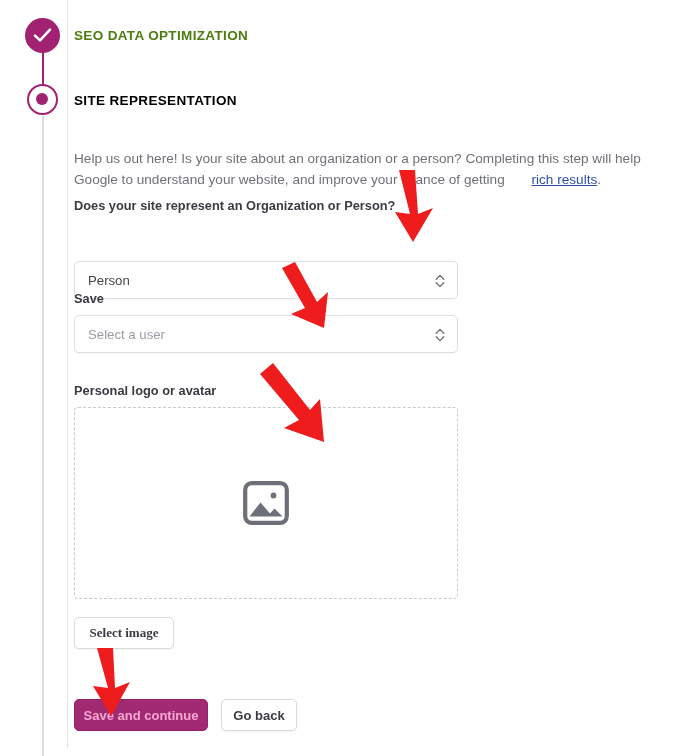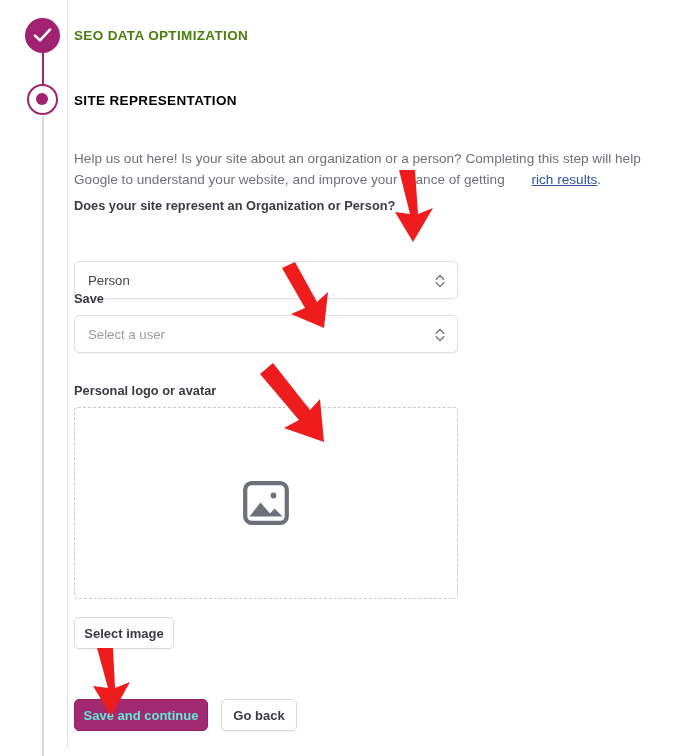--- a/index.html
+++ b/index.html
@@ -106,26 +106,26 @@
 
   .btn {
     position: absolute;
     background: #ffffff; border: 1px solid #d8d9dc; border-radius: 5px;
     font-family: "Liberation Sans", sans-serif;
     font-size: 13px; font-weight: bold; color: #3a3b42;
     box-shadow: 0 1px 2px rgba(0,0,0,.05);
     display: flex; align-items: center; justify-content: center;
     cursor: pointer; white-space: nowrap;
   }
-  .btn-select-image { left: 0; top: 617px; width: 100px; height: 32px; }
+  .btn-select-image { left: 0; top: 617px; width: 100px; height: 32px; font-family: Liberation Serif, serif; }
   .btn-go-back { left: 147px; top: 699px; width: 76px; height: 32px; }
   .btn-primary {
     position: absolute; left: 0; top: 699px; width: 134px; height: 32px;
     background: #a22a72; border: 1px solid #96206a; border-radius: 5px;
-    color: #5eead4; font-size: 13px; font-weight: bold;
+    color: #f9a8d4; font-size: 13px; font-weight: bold;
     display: flex; align-items: center; justify-content: center;
     font-family: "Liberation Sans", sans-serif; cursor: pointer;
     white-space: nowrap;
   }
 
   
   .arrow { position: absolute; pointer-events: none; }
   .a1 { left: 385px; top: 168px; }
   .a2 { left: 278px; top: 262px; }
   .a3 { left: 258px; top: 362px; }

